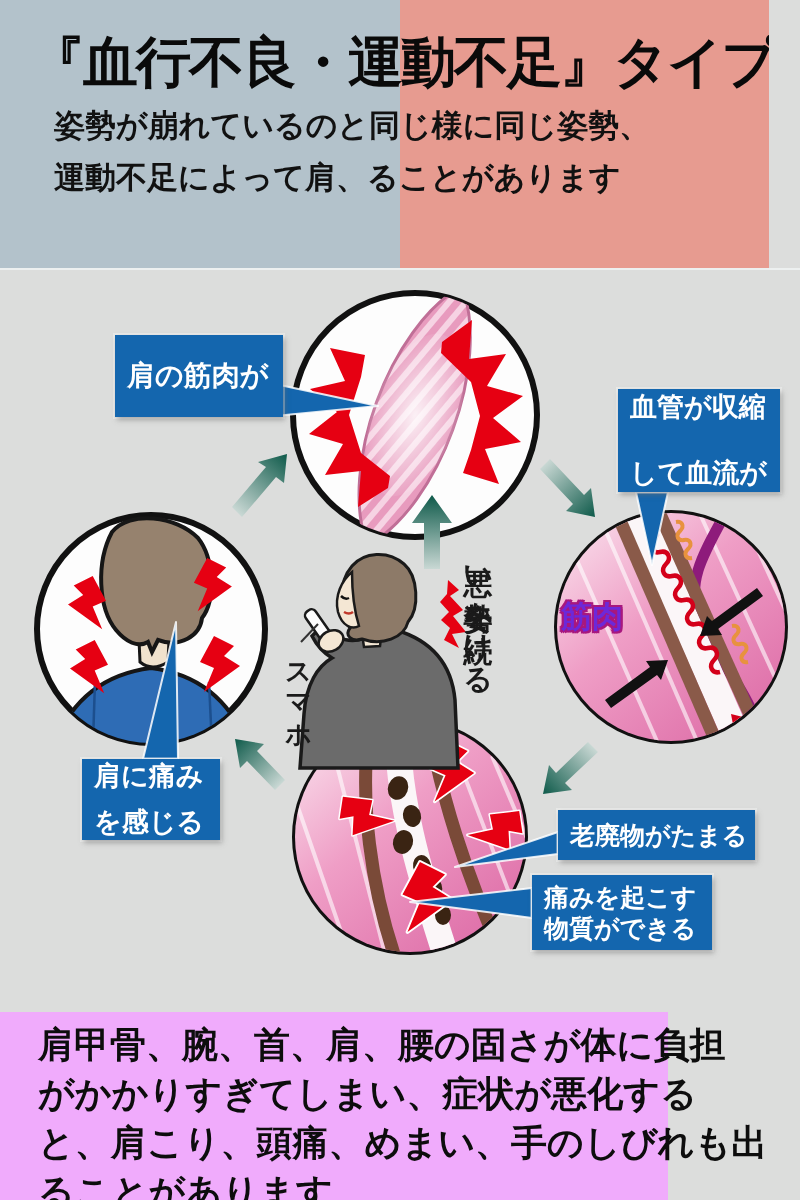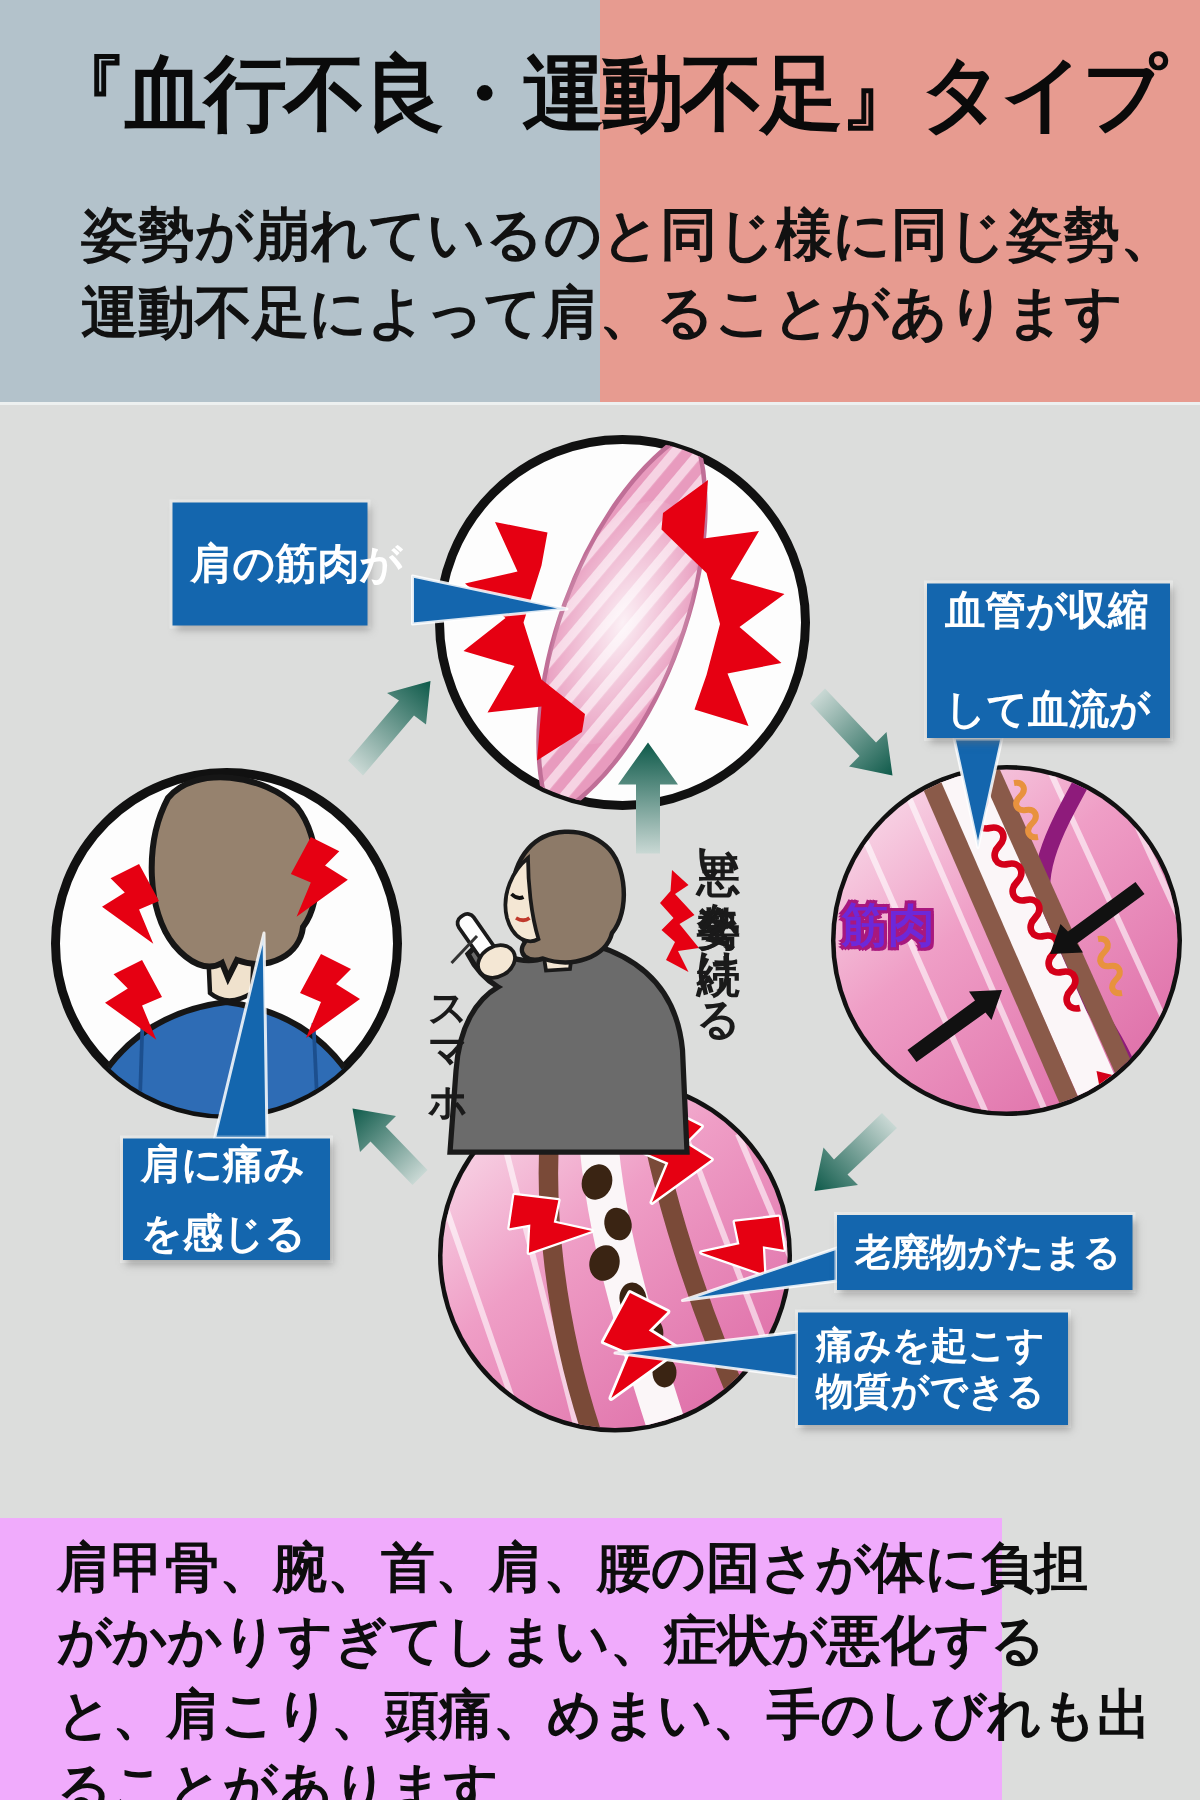--- a/index.html
+++ b/index.html
@@ -6,31 +6,31 @@
   body{
     width:800px;height:1200px;
     background:#dcdddc;
     font-family:"Liberation Sans","DejaVu Sans",sans-serif;
     overflow:hidden;
     color:#141414;
   }
   .page{position:relative;width:800px;height:1200px;}
 
   
-  .header{position:absolute;left:0;top:0;width:800px;height:268px;overflow:hidden;}
+  .header{position:absolute;left:0;top:0;width:723px;height:268px;overflow:hidden;padding-left:46px;}
   .hbg{position:absolute;top:0;height:268px;}
   .hbg.left{left:0;width:400px;background:#b3c2cb;}
   .hbg.right{left:400px;width:400px;background:#e79b90;}
   .title{
     position:absolute;left:30px;top:26px;width:760px;
     font-size:55px;font-weight:900;letter-spacing:-2px;
     color:#0a0a0a;white-space:nowrap;
   }
   .desc{position:absolute;left:54px;top:100px;width:720px;
-    font-size:38px;font-weight:700;line-height:52px;color:#111;margin-top:31px;}
+    font-size:31px;font-weight:700;line-height:52px;color:#111;}
   .desc span{display:block;white-space:nowrap;}
 
   
   .diagram{position:absolute;left:0;top:268px;width:800px;height:700px;
     background:#dcdddc;border-top:2px solid #edf0f0;}
   .diagram svg{position:absolute;left:0;top:0;}
 
   .callout{
     position:absolute;box-sizing:border-box;
     background:#1466ae;color:#fff;font-weight:700;
@@ -229,21 +229,21 @@
 
       <g fill="#1466ae" stroke="rgba(255,255,255,0.85)" stroke-width="2" stroke-linejoin="round">
         <polygon points="275,114 275,146 378,136"></polygon>
         <polygon points="636,222 668,222 652,295"></polygon>
         <polygon points="143,489 178,489 176,352"></polygon>
         <polygon points="558,562 558,584 455,597"></polygon>
         <polygon points="532,618 532,648 410,632"></polygon>
       </g>
     </svg>
 
-    <div class="callout" style="left:115px;top:65px;width:130px;height:82px;font-size:28px;">
+    <div class="callout" style="left:115px;top:65px;width:168px;height:82px;font-size:28px;">
       <span>肩の筋肉が</span>
     </div>
     <div class="callout" style="left:618px;top:119px;width:162px;height:103px;font-size:27px;gap:32px;">
       <span>血管が収縮</span>
       <span>して血流が</span>
     </div>
     <div class="callout" style="left:82px;top:489px;width:138px;height:81px;font-size:27px;gap:13px;">
       <span>肩に痛み</span>
       <span>を感じる</span>
     </div>

